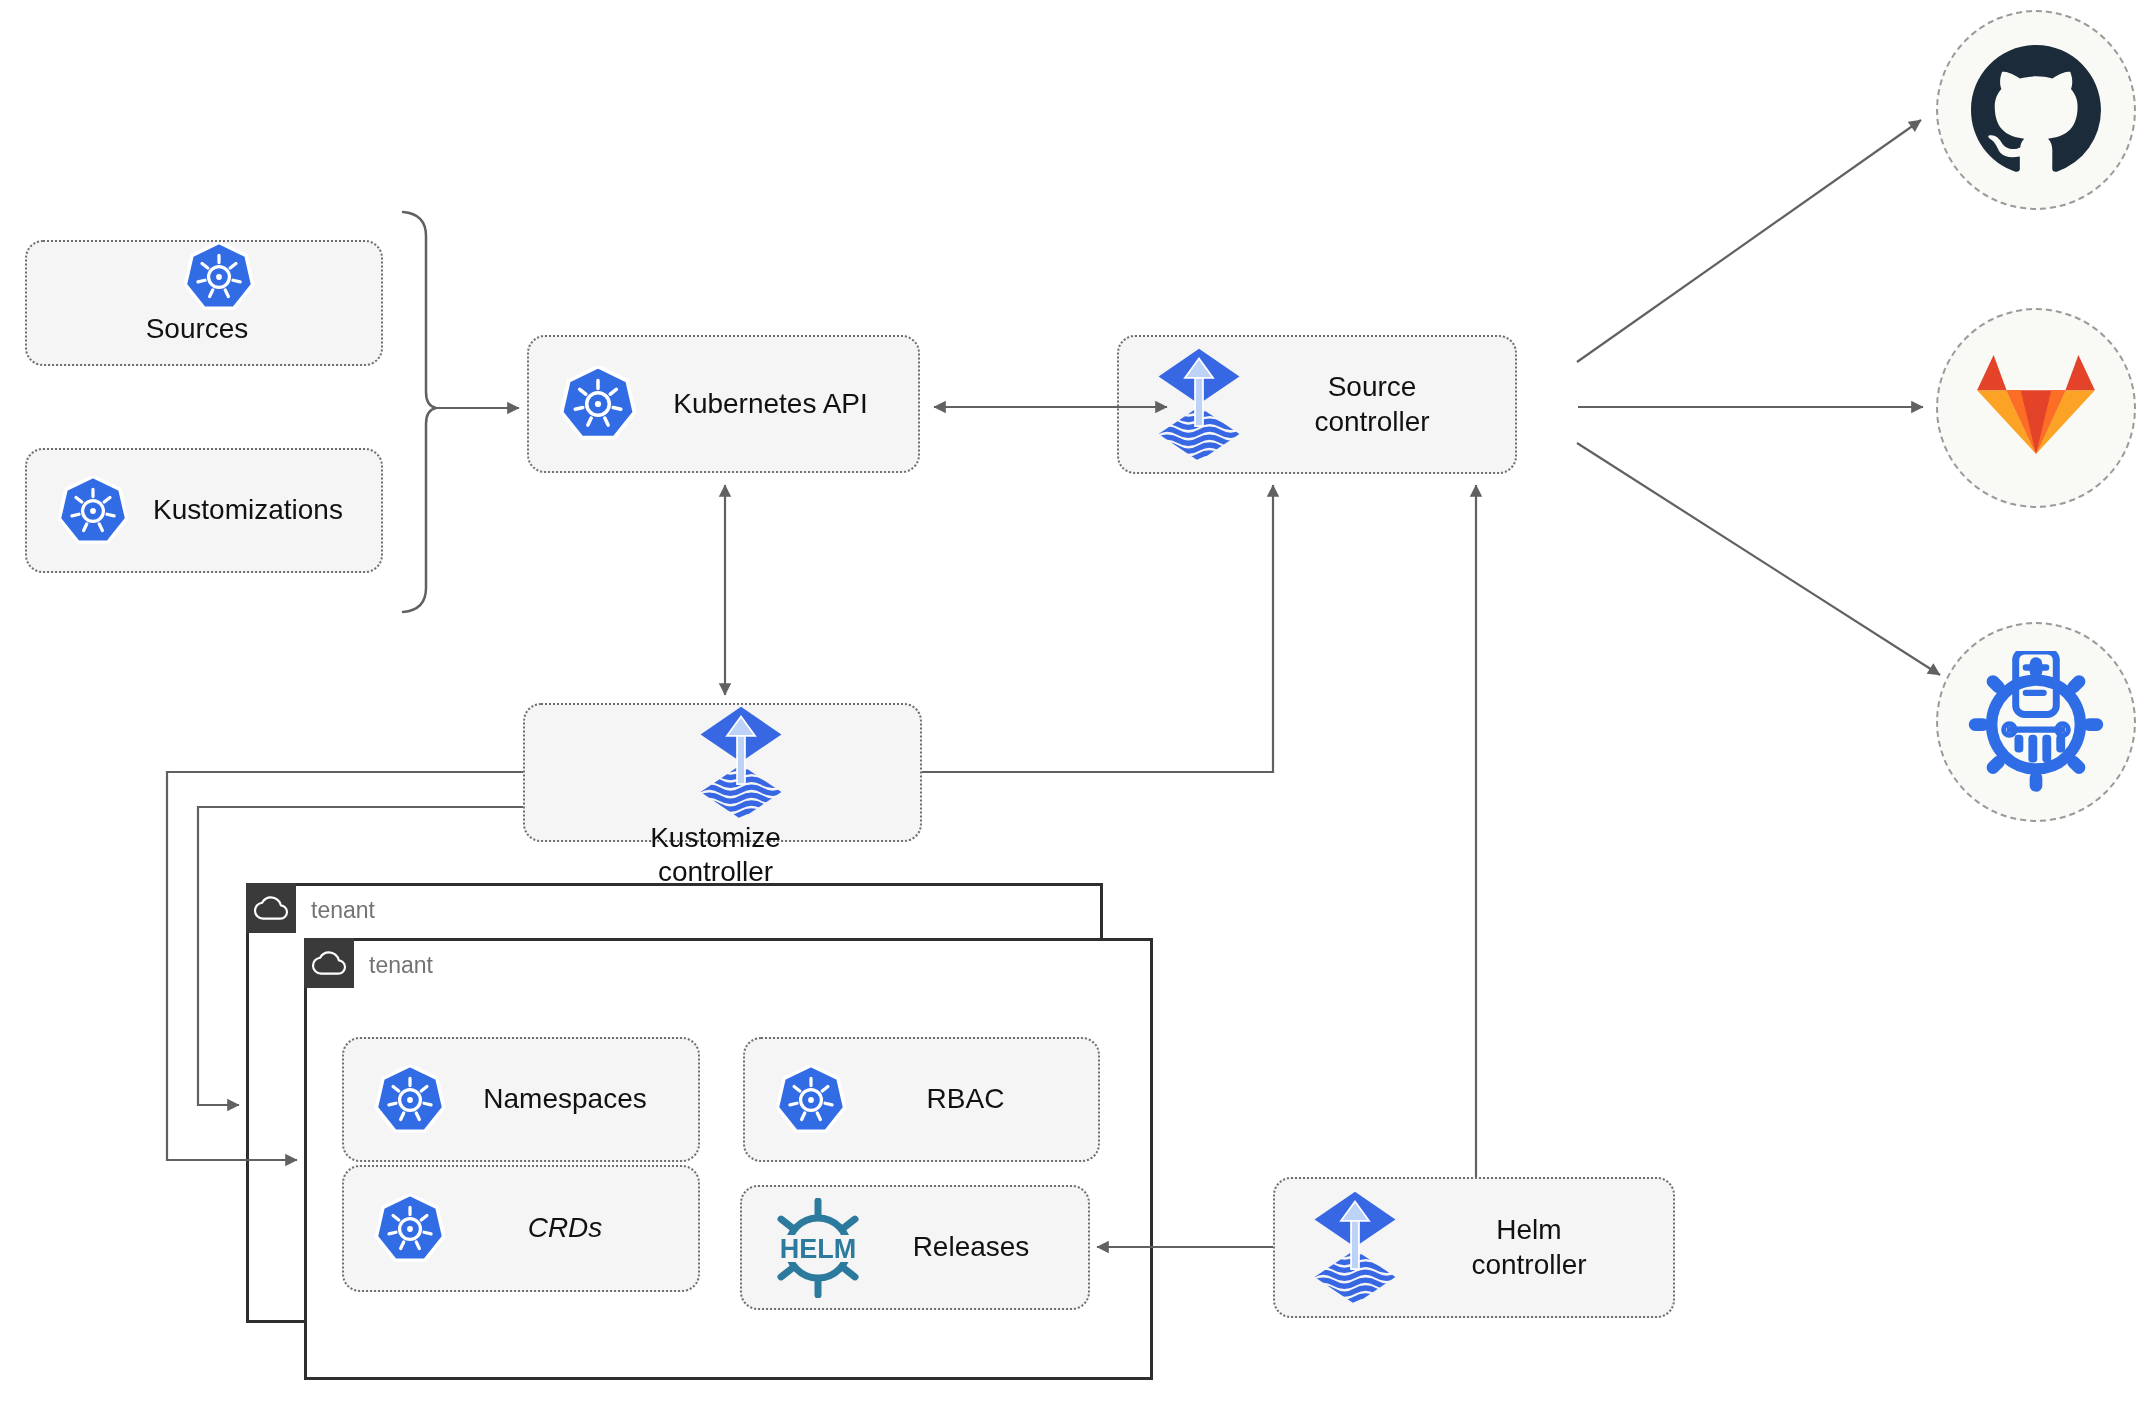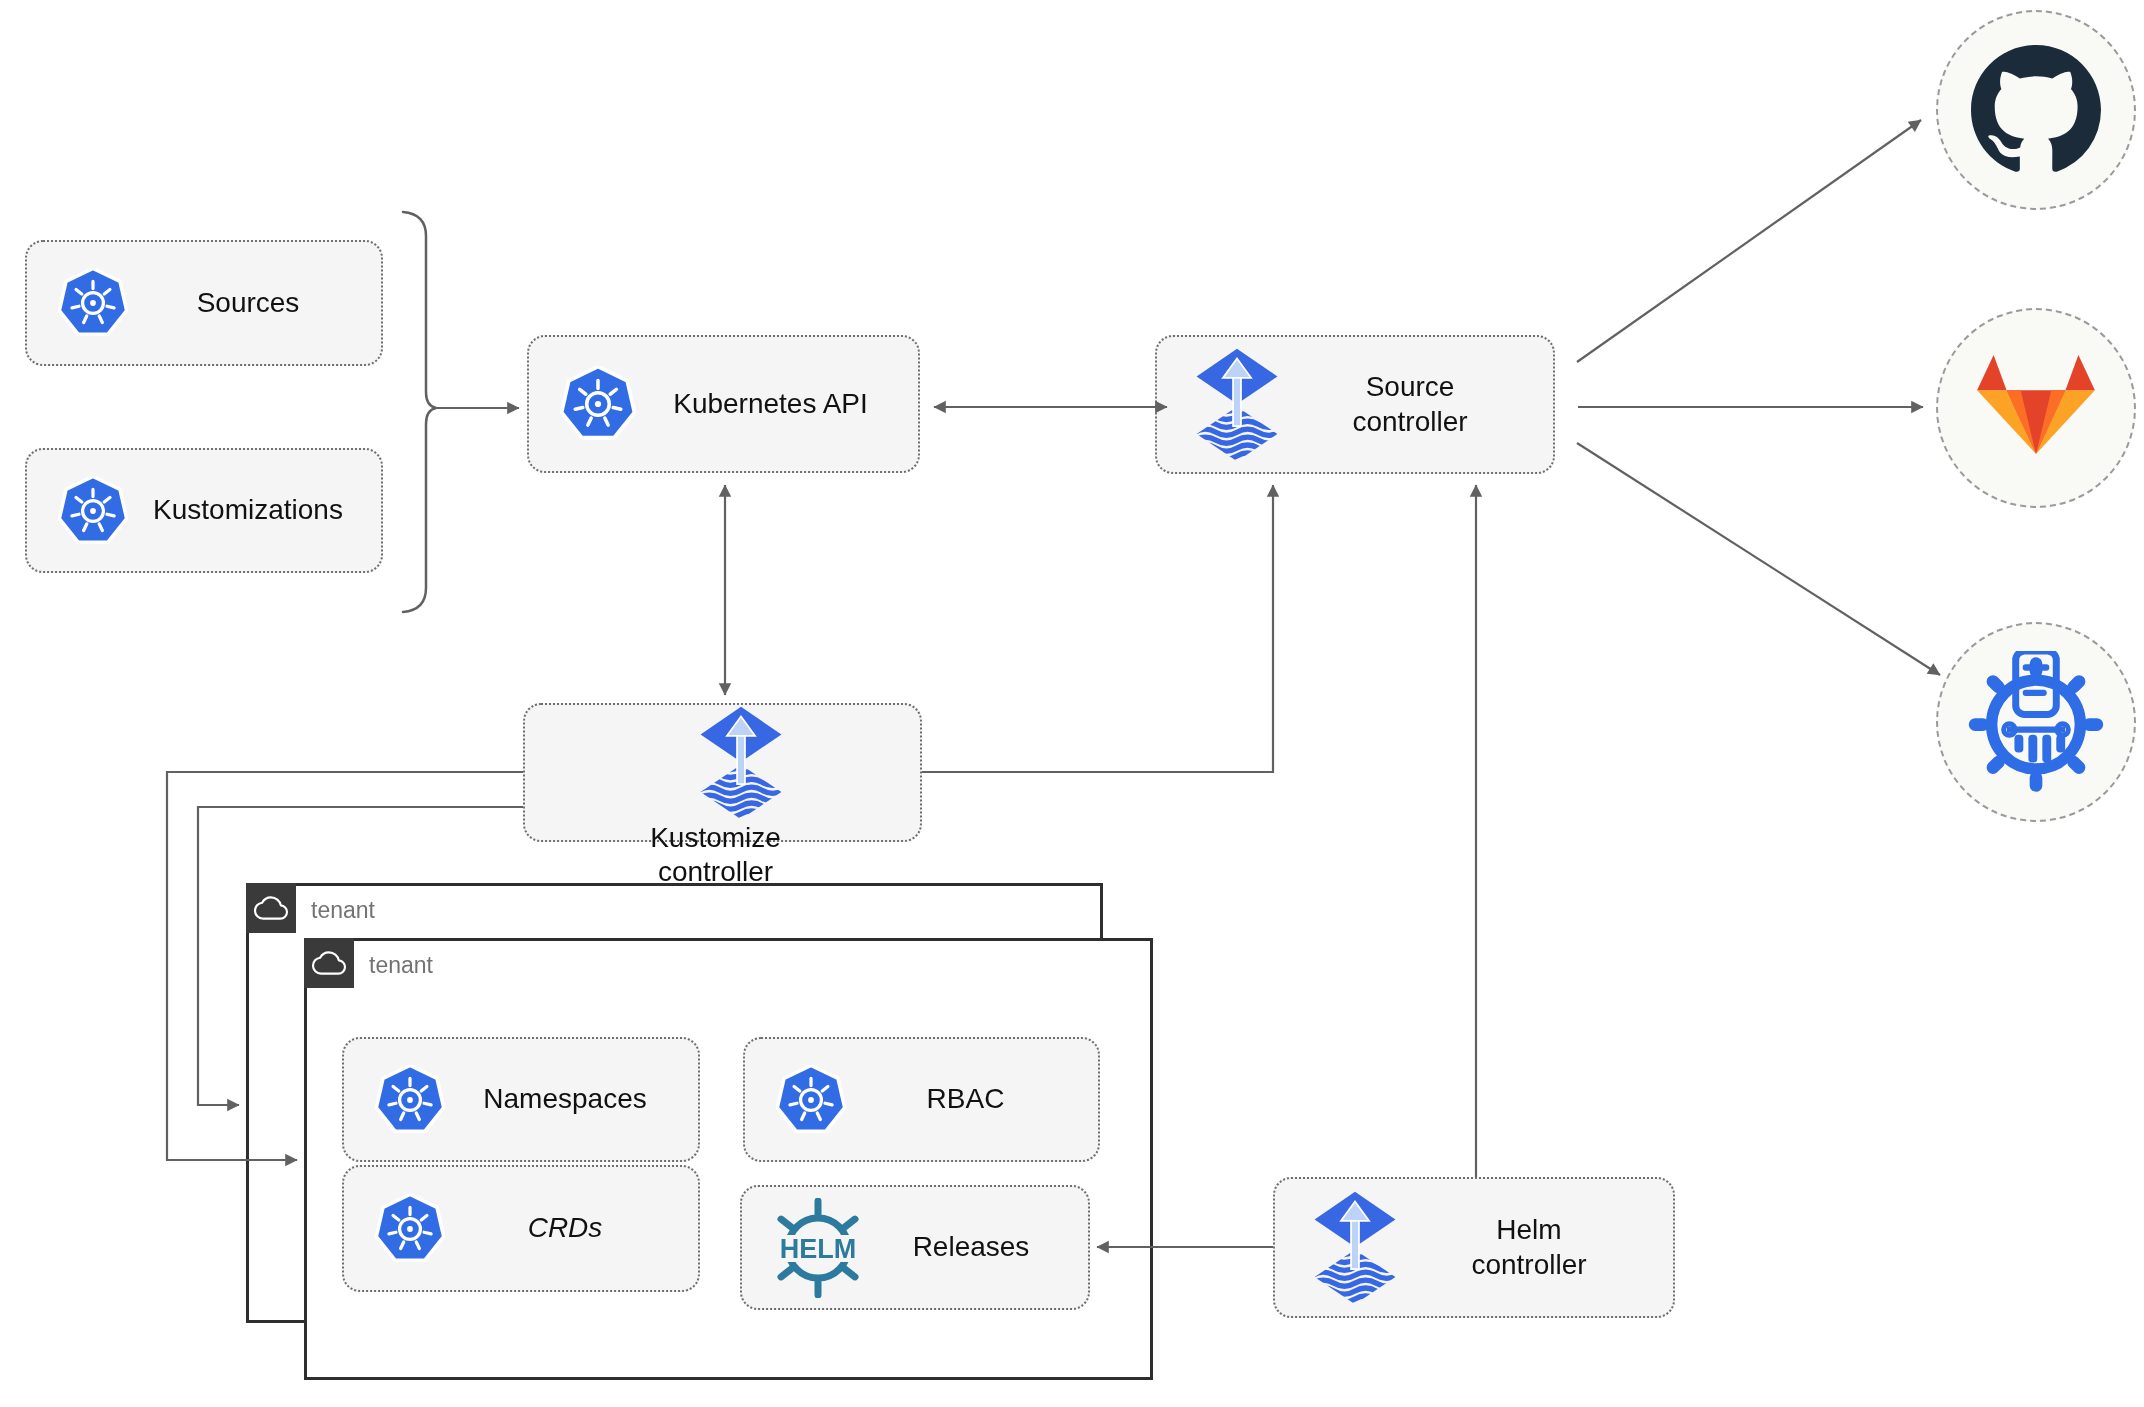--- a/index.html
+++ b/index.html
@@ -138,21 +138,21 @@
 
   <div class="tenant" id="tenant-inner" style="left:304px;top:938px;width:849px;height:442px;">
     <div class="tab">
       <svg width="38" height="32" viewBox="-2 0 28 24">
           <use href="#sym-cloud"></use>
         </svg>
     </div>
     <span class="tenant-lbl">tenant</span>
   </div>
 
-  <div class="node" style="left:25px;top:240px;width:358px;height:126px;">
+  <div class="node" style="left:25px;top:240px;width:358px;height:126px;flex-direction:column;">
     <span class="icon-wrap">
       <svg width="72" height="70" viewBox="0 0 100 97">
           <use href="#sym-k8s"></use>
         </svg>
     </span>
     <span class="lbl">Sources</span>
   </div>
 
   <div class="node" style="left:25px;top:448px;width:358px;height:125px;">
     <span class="icon-wrap">
@@ -165,21 +165,21 @@
 
   <div class="node" style="left:527px;top:335px;width:393px;height:138px;">
     <span class="icon-wrap">
       <svg width="78" height="76" viewBox="0 0 100 97">
           <use href="#sym-k8s"></use>
         </svg>
     </span>
     <span class="lbl">Kubernetes API</span>
   </div>
 
-  <div class="node" style="left:1155px;top:335px;width:400px;height:139px;justify-content:flex-end;">
+  <div class="node" style="left:1117px;top:335px;width:400px;height:139px;justify-content:flex-end;">
     <span class="icon-wrap" style="margin-left:36px;">
       <svg width="88" height="116" viewBox="0 0 100 132">
           <use href="#sym-flux"></use>
         </svg>
     </span>
     <span class="lbl">
       <div>Source</div>
       <div>controller</div>
     </span>
   </div>

